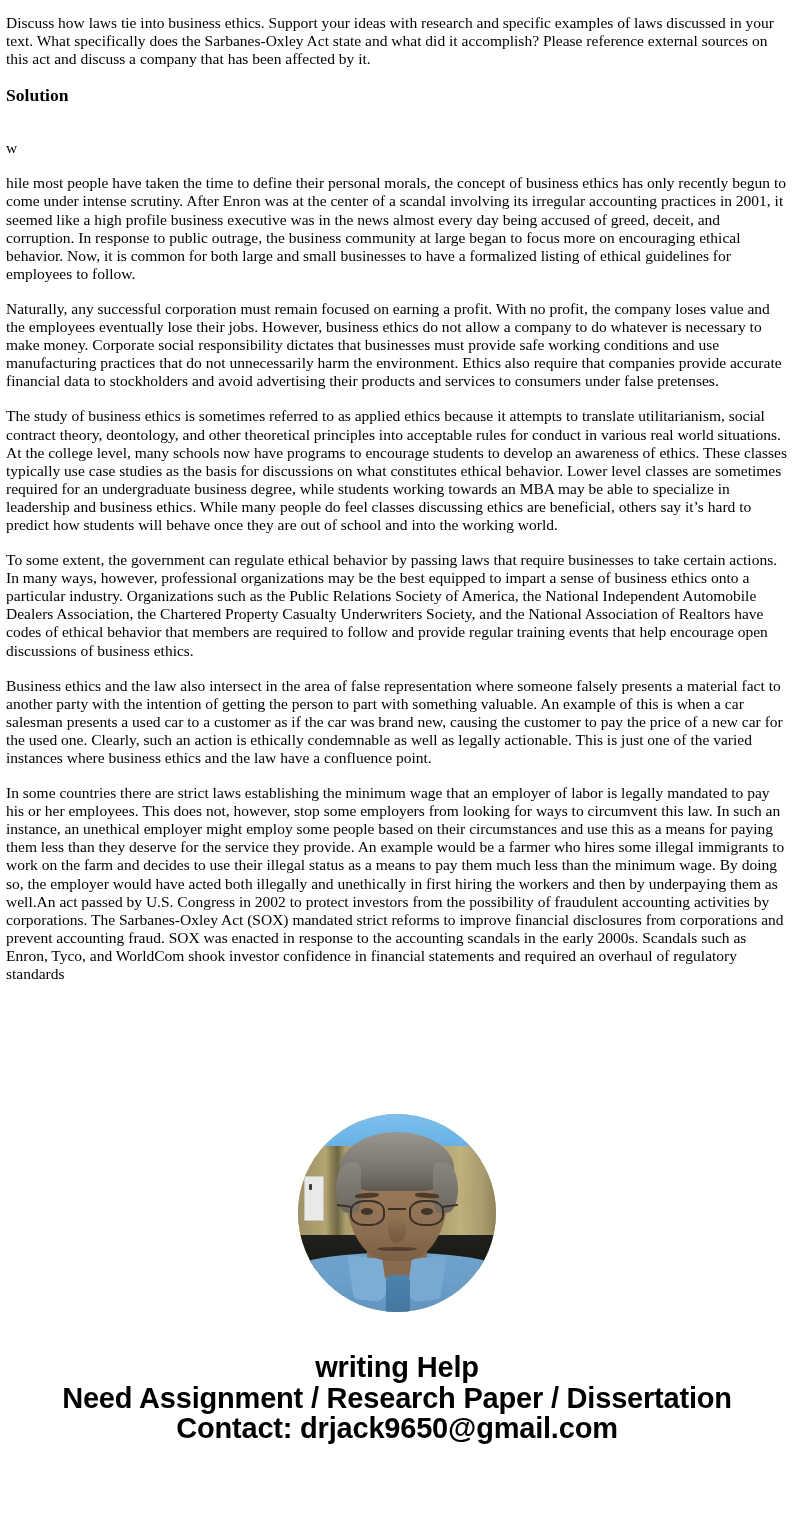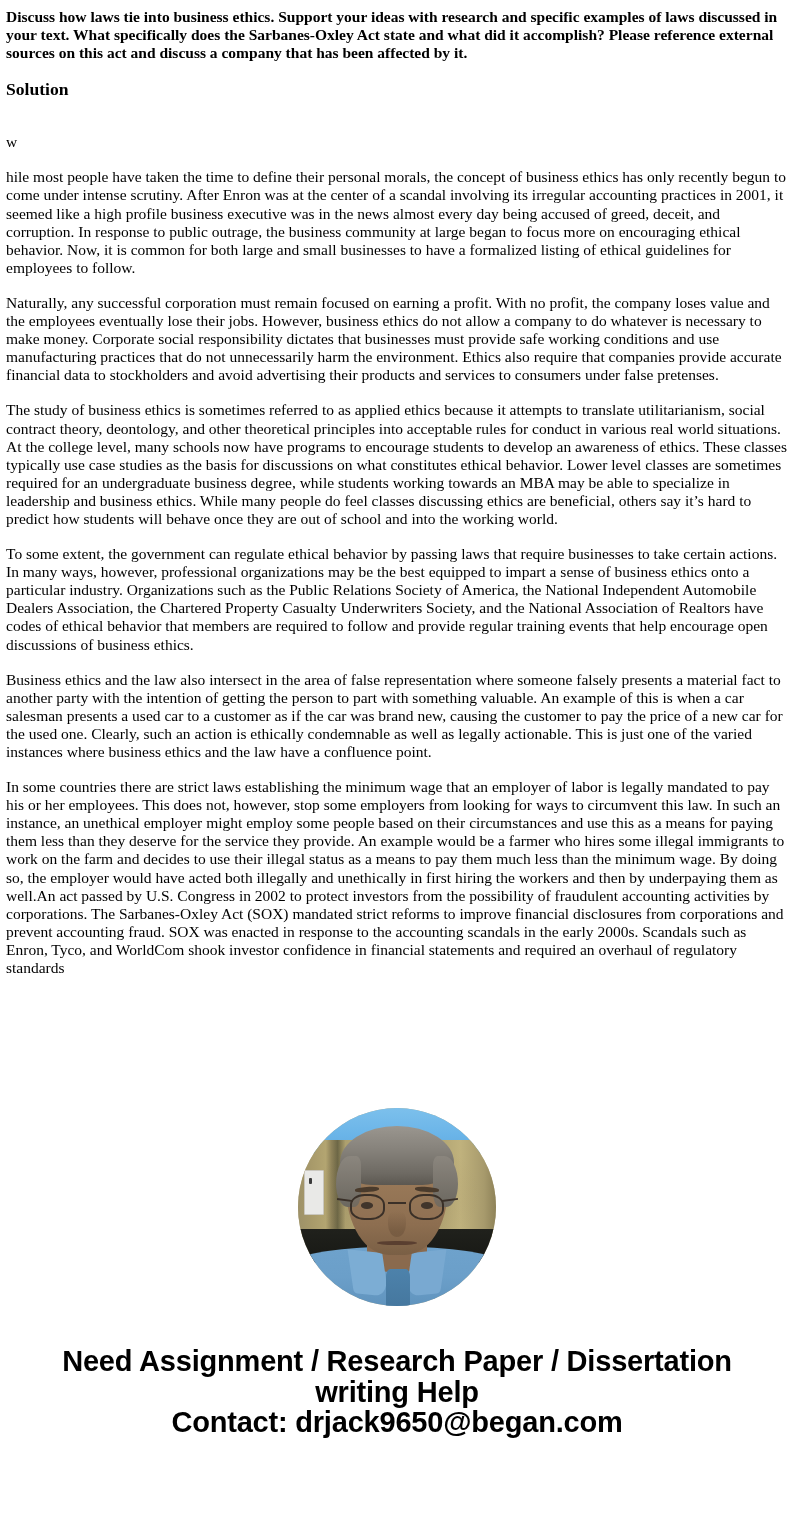--- a/index.html
+++ b/index.html
@@ -26,22 +26,21 @@
   p.body-text {
     font-family: "Liberation Serif", "DejaVu Serif", serif;
     font-size: 15.5px;
     line-height: 18.1px;
     margin: 0 0 17px 0;
     text-align: left;
     color: #000000;
     word-spacing: 0px;
   }
   p.first-para {
-    margin-top: 8px;
-    font-weight: bold;
+    margin-top: 14px;
   }
   h3.solution-heading {
     font-family: "Liberation Serif", "DejaVu Serif", serif;
     font-size: 17.6px;
     font-weight: bold;
     line-height: 20px;
     margin: 0 0 34px 0;
     color: #000000;
   }
   p.dropcap-line {
@@ -324,18 +323,18 @@
       <div class="av-glass-r"></div>
       <div class="av-bridge"></div>
       <div class="av-temple-l"></div>
       <div class="av-temple-r"></div>
       <div class="av-nose"></div>
       <div class="av-mouth"></div>
     </div>
   </div>
 
   <div class="footer-cta">
+    <span class="cta-line">writing Help</span>
     <span class="cta-line">Need Assignment / Research Paper / Dissertation</span>
-    <span class="cta-line">writing Help</span>
-    <span class="cta-line">Contact: drjack9650@began.com</span>
+    <span class="cta-line">Contact: drjack9650@gmail.com</span>
   </div>
 
 </div>
 
 </body></html>

